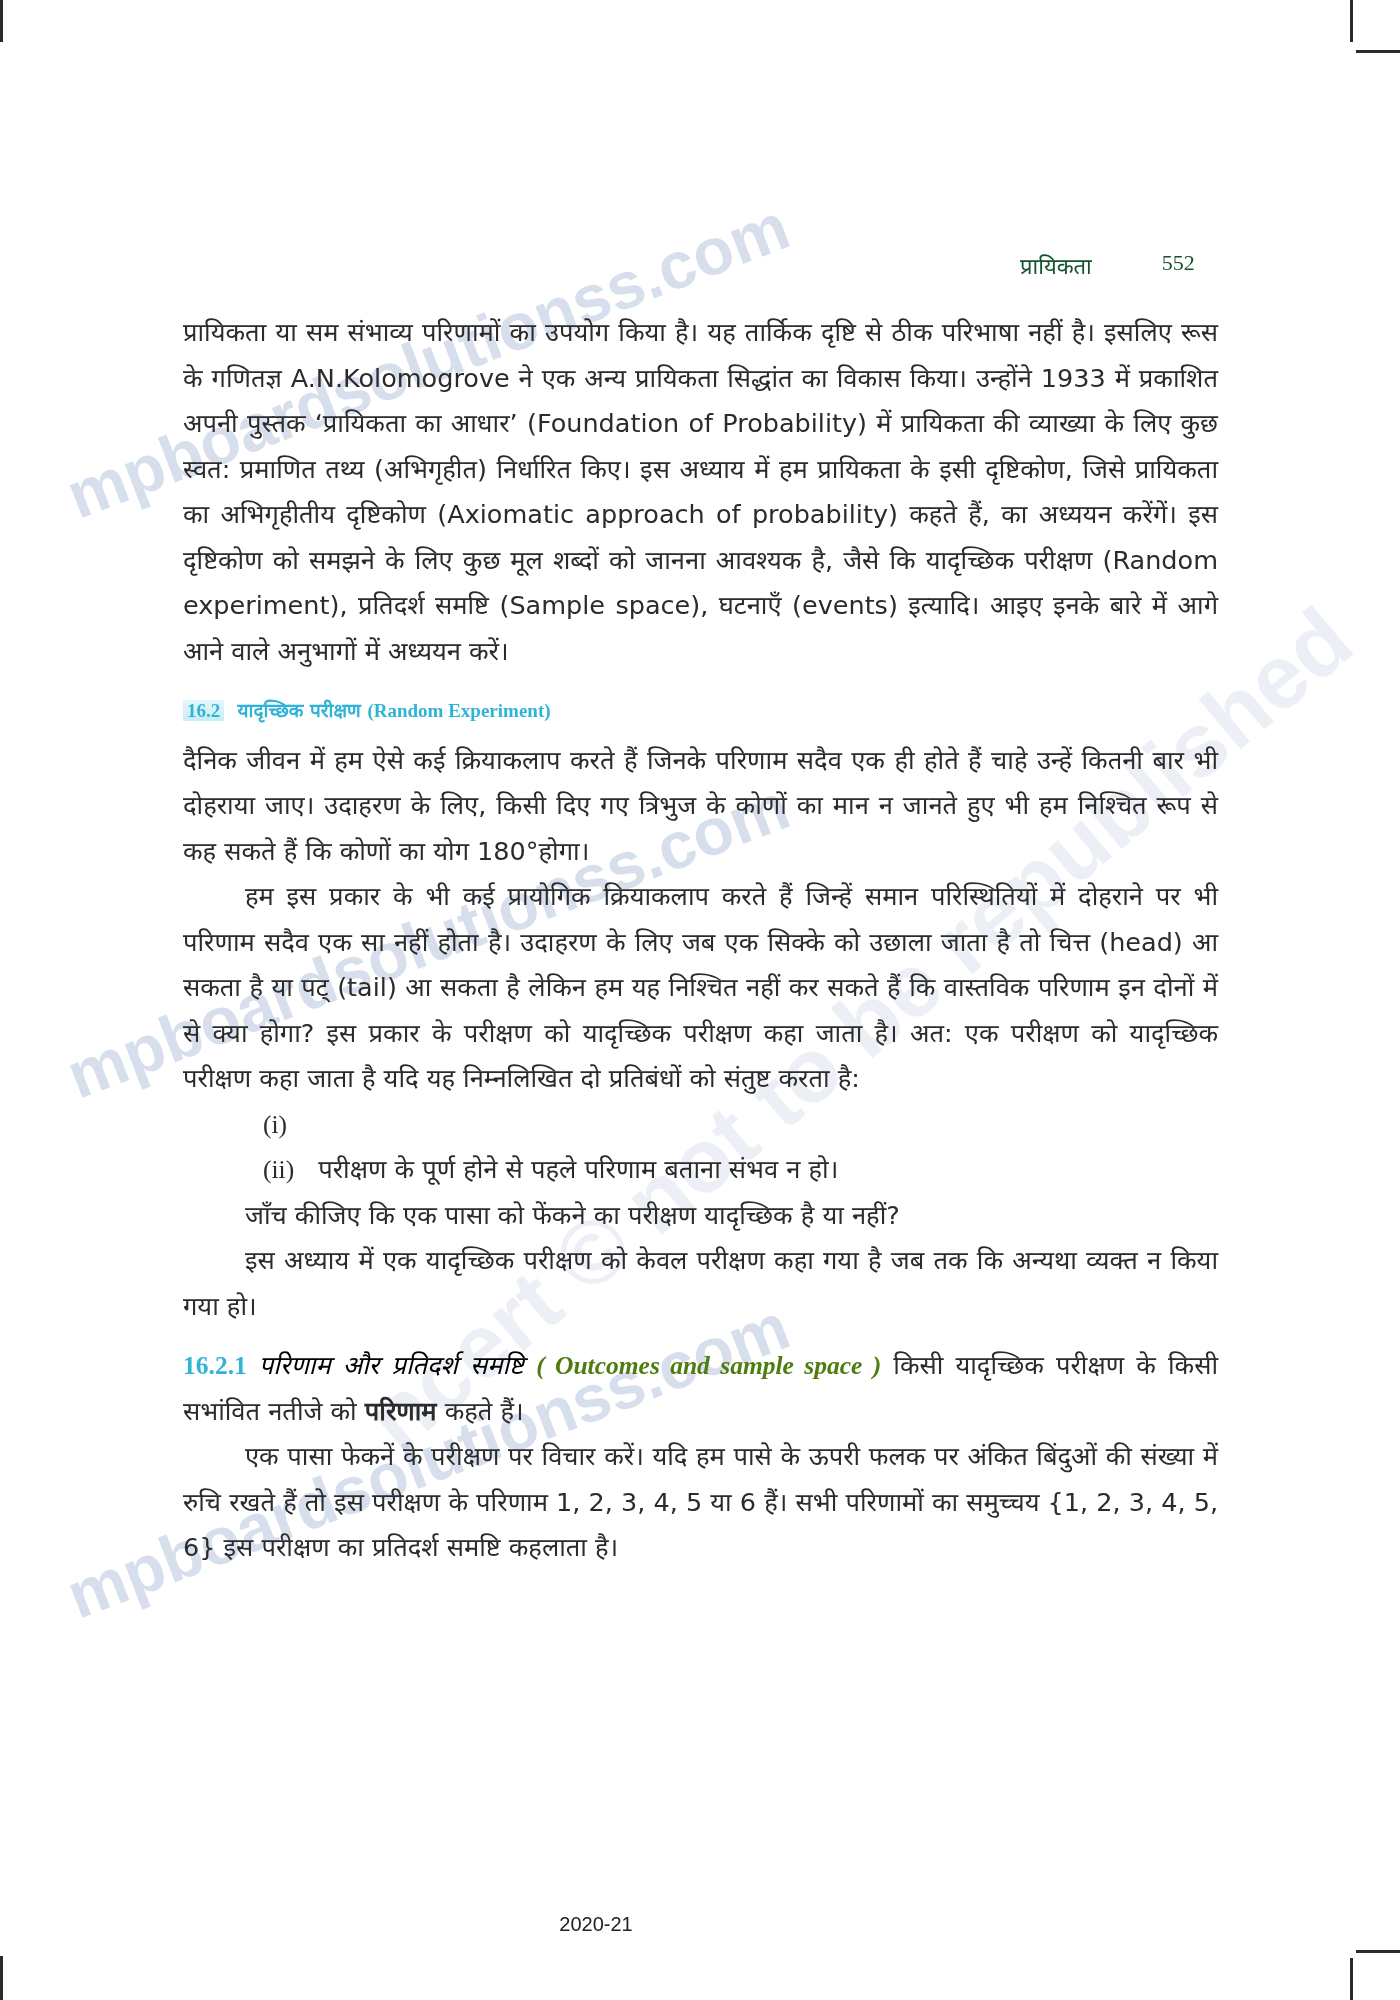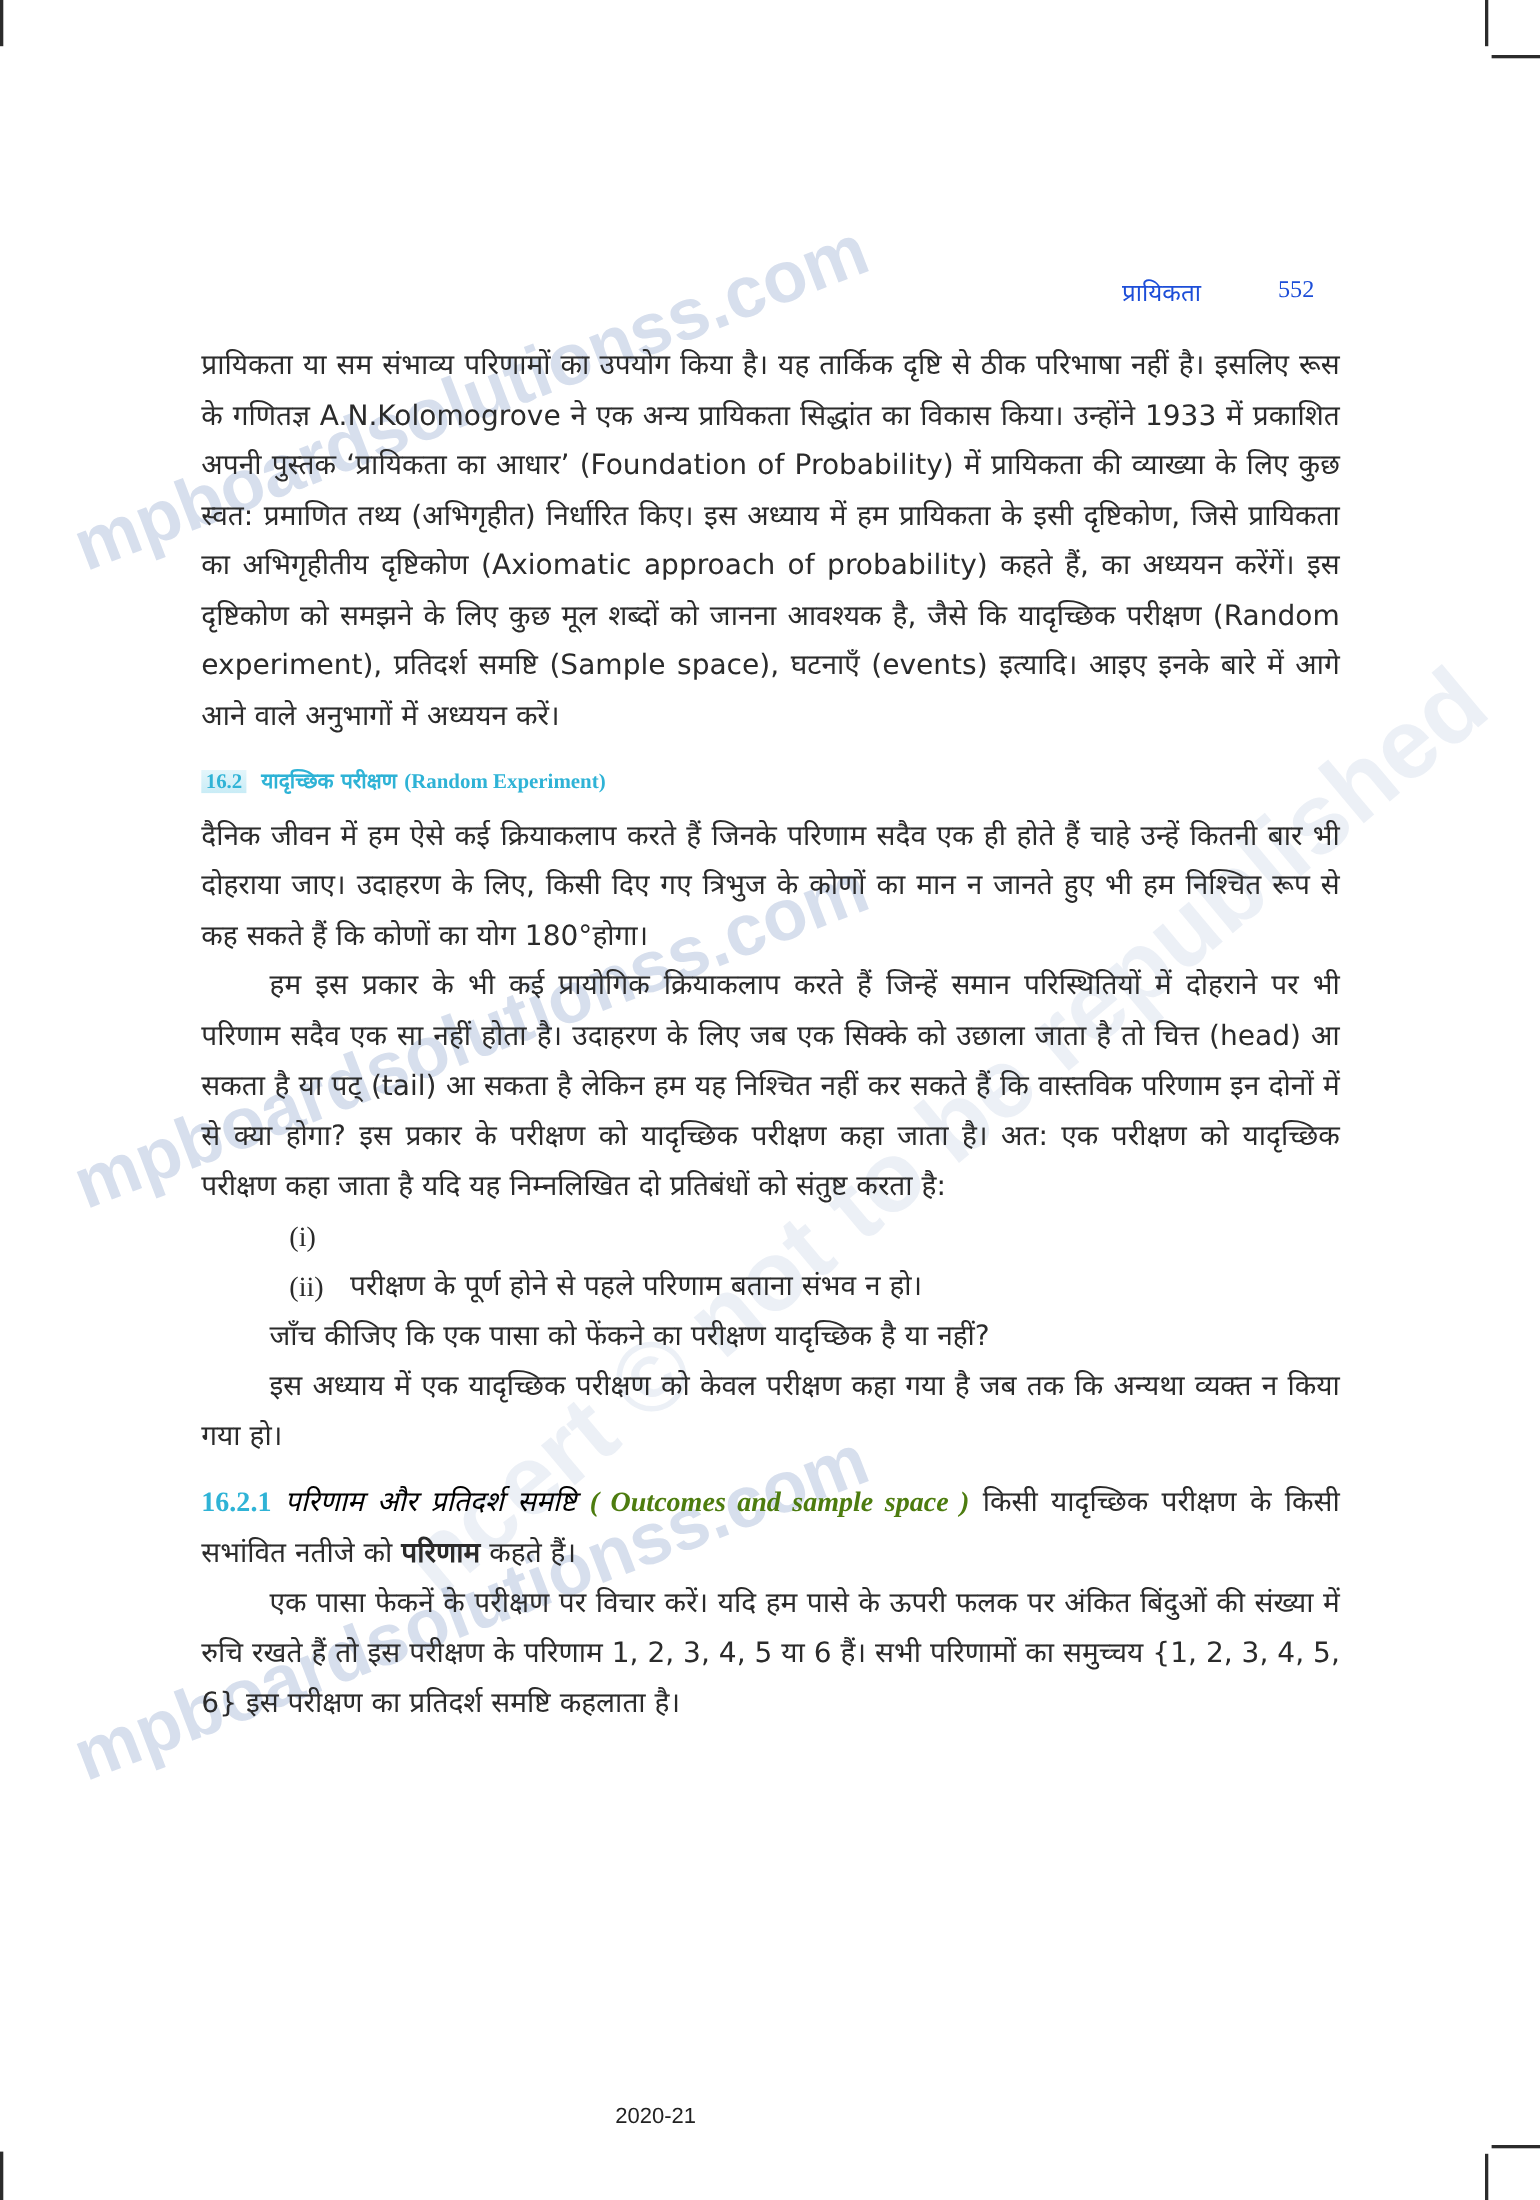--- a/index.html
+++ b/index.html
@@ -13,21 +13,21 @@
     position: absolute; font-family: "Liberation Sans", "DejaVu Sans", sans-serif;
     font-weight: bold; color: rgba(110,140,190,0.28); white-space: nowrap;
     transform-origin: left center; pointer-events: none; z-index: 0;
   }
   .wm2 {
     position: absolute; font-family: "Liberation Sans", "DejaVu Sans", sans-serif;
     color: rgba(120,150,190,0.14); white-space: nowrap; font-weight: bold;
     transform-origin: left center; pointer-events: none; z-index: 0;
   }
   .running-head {
-    position: absolute; top: 250px; left: 1020px; font-size: 22px; color: #1d4ed8;
+    position: absolute; top: 250px; left: 1020px; font-size: 22px; color: #14532d;
     display: flex; gap: 70px; z-index: 2;
   }
   .content {
     position: absolute; left: 183px; top: 310px; width: 1035px; z-index: 2;
     font-family: "DejaVu Sans", sans-serif; font-size: 25.5px; line-height: 45.5px;
     text-align: justify; color: #2b2b2b;
   }
   .content p { margin: 0; }
   .indent { text-indent: 62px; }
   .heading {

